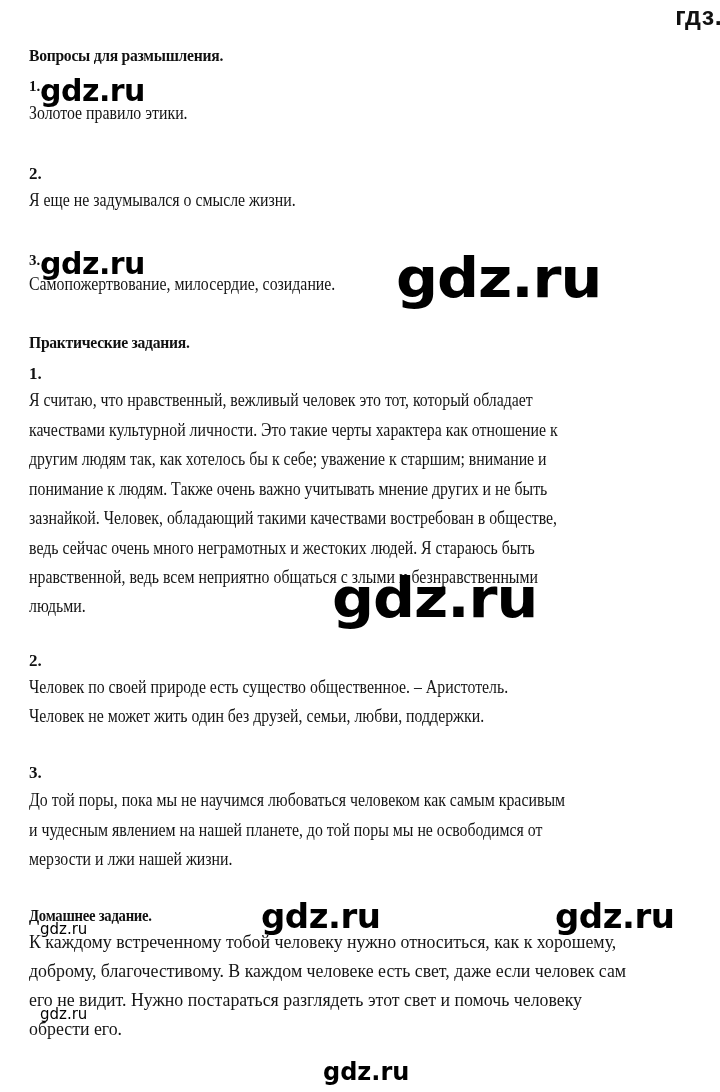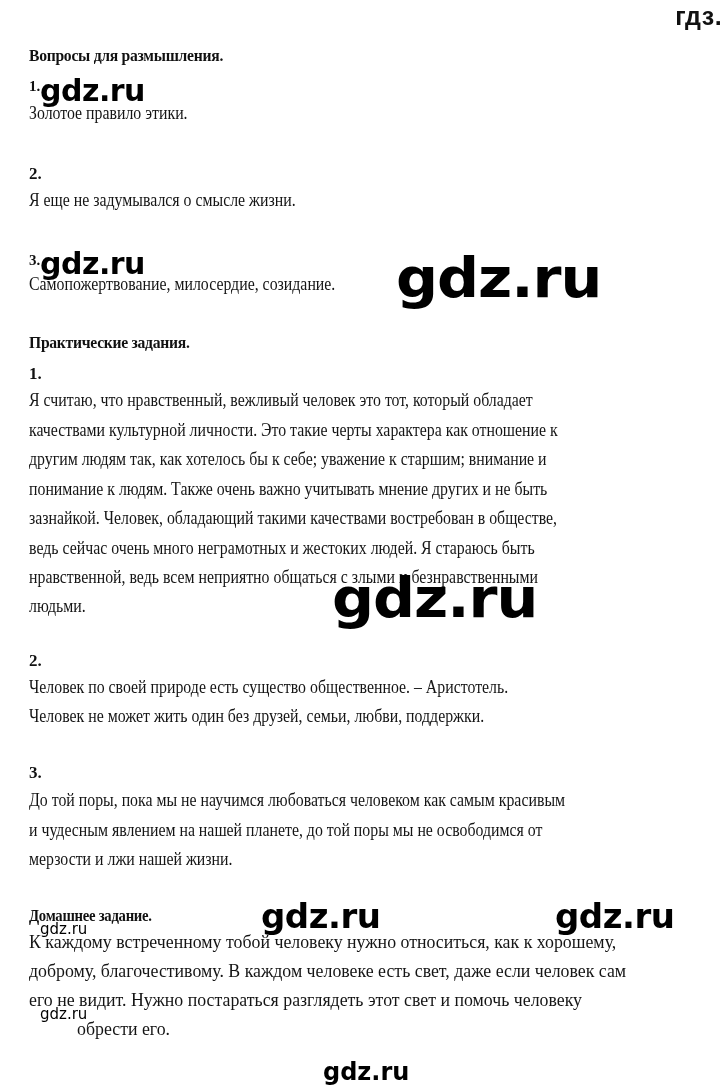--- a/index.html
+++ b/index.html
@@ -103,21 +103,21 @@
 
 <div class="abs num" style="left:29px; top:763px;">3.</div>
 <div class="abs line" style="left:29px; top:790px;">До той поры, пока мы не научимся любоваться человеком как самым красивым</div>
 <div class="abs line" style="left:29px; top:820px;">и чудесным явлением на нашей планете, до той поры мы не освободимся от</div>
 <div class="abs line" style="left:29px; top:849px;">мерзости и лжи нашей жизни.</div>
 
 <div class="abs heading" style="left:29px; top:907px; font-size:16px;">Домашнее задание.</div>
 <div class="abs line-wide" style="left:29px; top:932px;">К каждому встреченному тобой человеку нужно относиться, как к хорошему,</div>
 <div class="abs line-wide" style="left:29px; top:961px;">доброму, благочестивому. В каждом человеке есть свет, даже если человек сам</div>
 <div class="abs line-wide" style="left:29px; top:990px;">его не видит. Нужно постараться разглядеть этот свет и помочь человеку</div>
-<div class="abs line-wide" style="left:29px; top:1019px;margin-left:48px;">обрести его.</div>
+<div class="abs line-wide" style="left:29px; top:1019px;">обрести его.</div>
 
 <div class="wm wm-sm" style="left:40px; top:76px;">gdz.ru</div>
 <div class="wm wm-sm" style="left:40px; top:249px;">gdz.ru</div>
 <div class="wm wm-xl" style="left:396px; top:250px;">gdz.ru</div>
 <div class="wm wm-xl" style="left:332px; top:570px;">gdz.ru</div>
 <div class="wm wm-md" style="left:261px; top:899px;">gdz.ru</div>
 <div class="wm wm-md" style="left:555px; top:899px;">gdz.ru</div>
 <div class="wm wm-xs" style="left:40px; top:922px;">gdz.ru</div>
 <div class="wm wm-xs" style="left:40px; top:1007px;">gdz.ru</div>
 <div class="wm wm-footer" style="left:323px; top:1060px;">gdz.ru</div>

